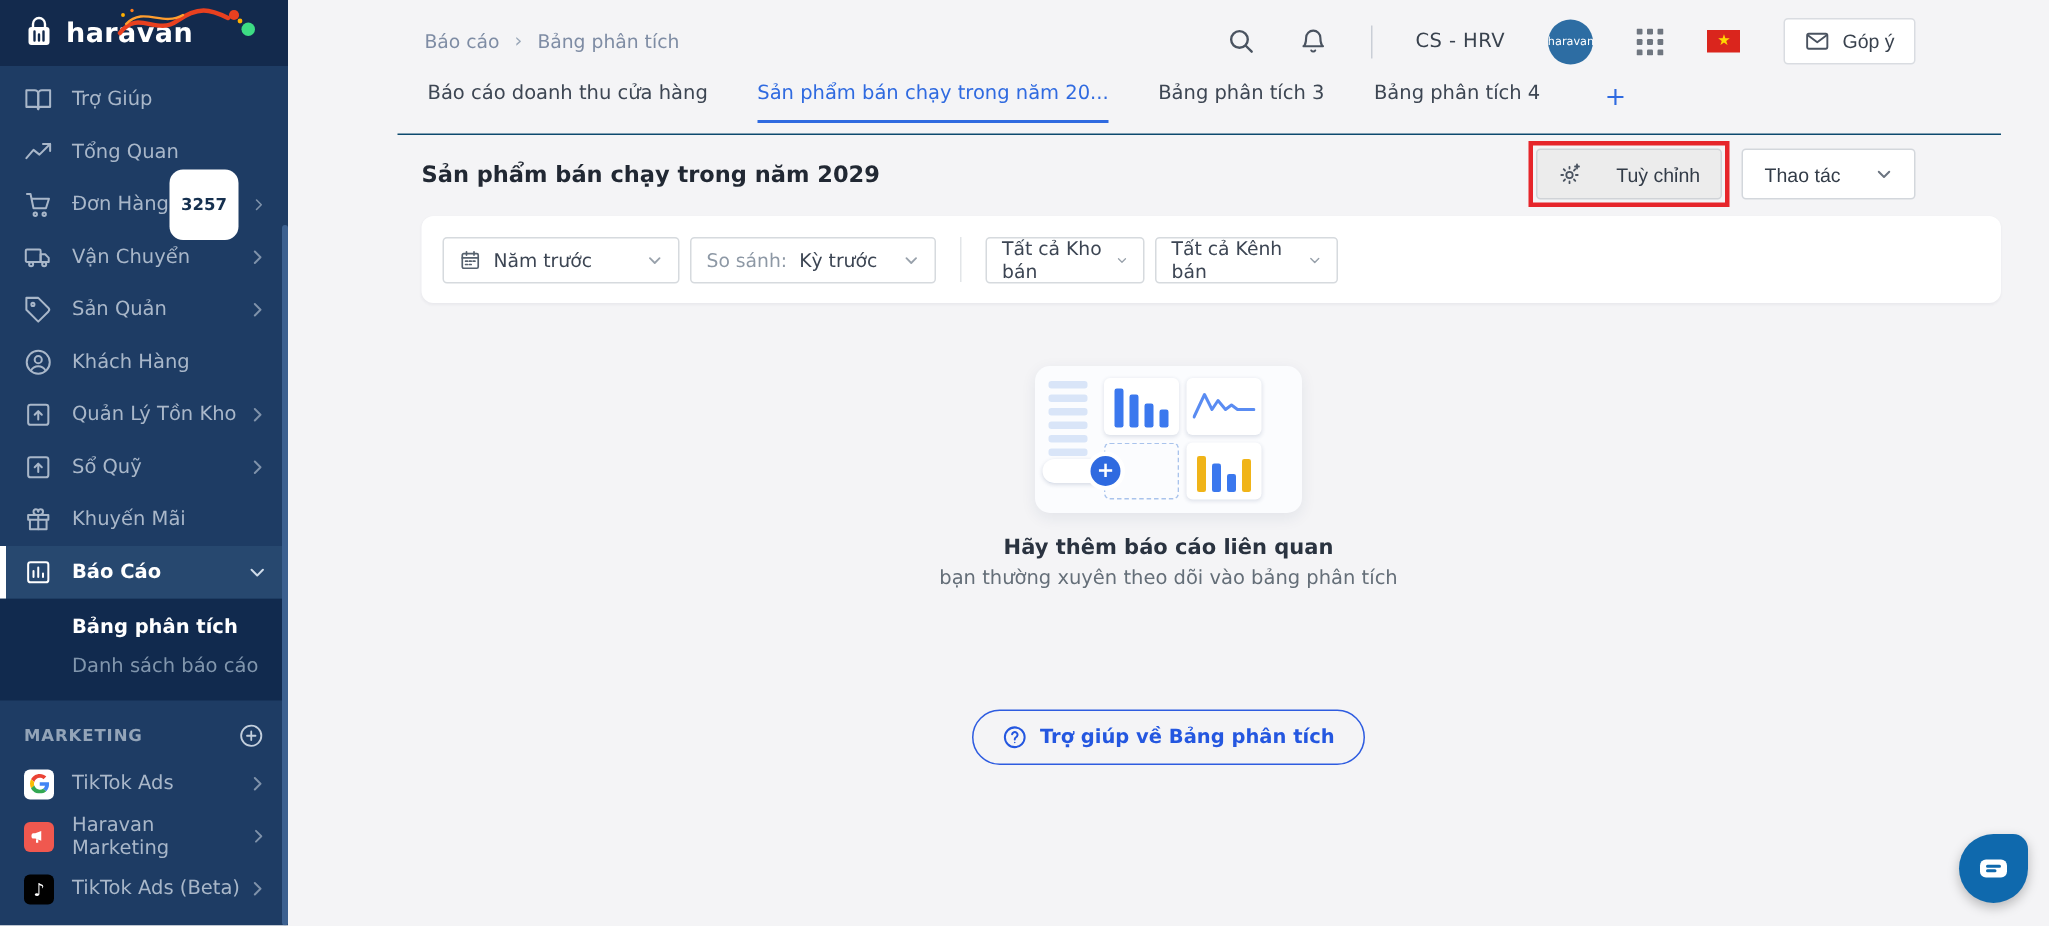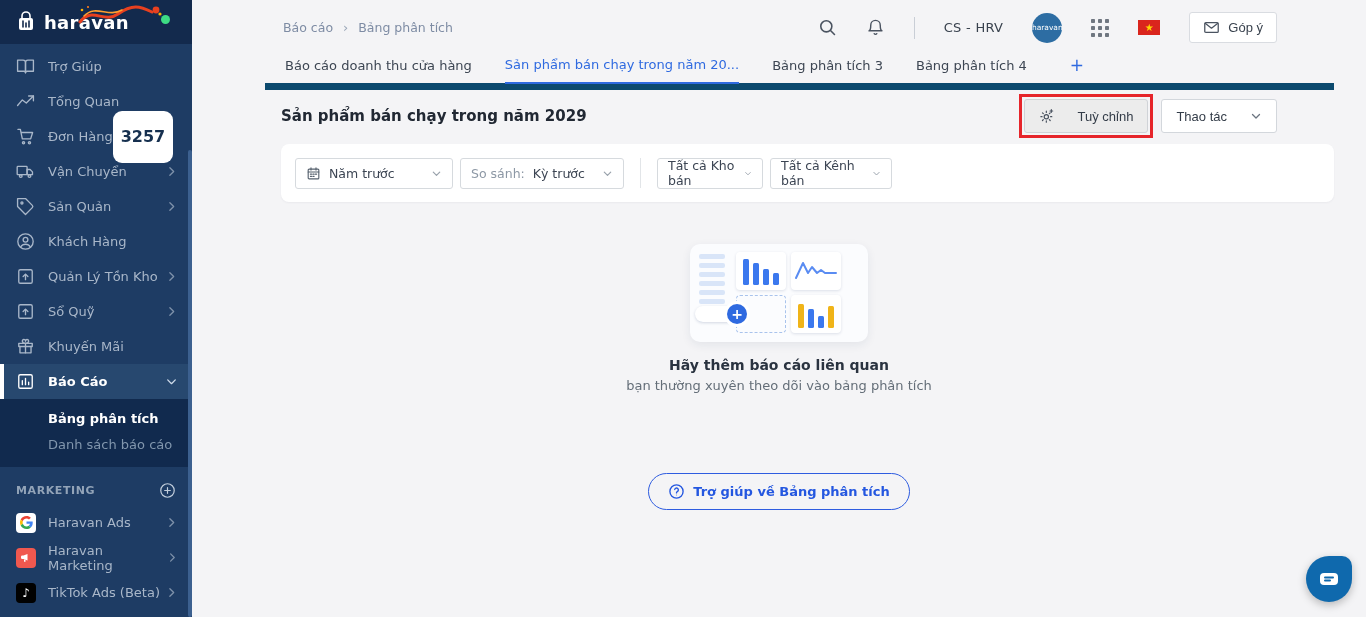--- a/index.html
+++ b/index.html
@@ -11,21 +11,21 @@
   .sidebar { position:relative; width:192px; height:617px; background:#1e3c64; flex:0 0 192px; overflow:hidden; }
   .logo-bar { height:44px; background:#132a4d; display:flex; align-items:center; padding:0 14px; position:relative; }
   .logo-text { color:#fff; font-size:18px; font-weight:700; letter-spacing:.3px; margin-left:6px; }
   .status-dot { width:9px; height:9px; border-radius:50%; background:#3ddc84; position:absolute; right:22px; top:15px; }
   .dragon { position:absolute; left:78px; top:2px; pointer-events:none; }
   .nav { padding-top:5px; }
   .nav-item { height:35px; display:flex; align-items:center; padding:0 14px 0 16px; color:#a9b7c9; cursor:pointer; position:relative; }
   .nav-item .ico { width:19px; height:19px; margin-right:13px; flex:0 0 19px; display:flex; align-items:center; }
   .nav-item .lbl { font-size:13px; white-space:nowrap; }
   .nav-item .chev { margin-left:auto; width:13px; height:13px; color:#7f92aa; }
-  .badge { margin-left:auto; margin-right:8px; background:#fff; color:#16304f; font-size:16px; font-weight:700; border-radius:9px; padding:18px 8px; line-height:1; }
+  .badge { margin-left:auto; margin-right:8px; background:#fff; color:#16304f; font-size:11px; font-weight:700; border-radius:9px; padding:18px 8px; line-height:1; }
   .badge + .chev { margin-left:0; }
   .nav-item.active { background:#27486f; color:#fff; font-weight:700; }
   .nav-item.active::before { content:""; position:absolute; left:0; top:0; bottom:0; width:4px; background:#fff; }
   .sub-panel { background:#112a4e; padding:6px 0 10px 0; }
   .sub-item { height:26px; display:flex; align-items:center; padding-left:48px; font-size:13px; color:#8196ad; cursor:pointer; }
   .sub-item.active { color:#fff; font-weight:700; }
   .mk-header { margin-top:8px; height:30px; display:flex; align-items:center; padding:0 16px; }
   .mk-title { color:#93a4b8; font-size:11px; font-weight:700; letter-spacing:.6px; }
   .mk-plus { margin-left:auto; width:17px; height:17px; color:#c2cedc; cursor:pointer; }
   .app-item { height:35px; display:flex; align-items:center; padding:0 14px 0 16px; color:#a9b7c9; cursor:pointer; }
@@ -45,21 +45,21 @@
   .topbar-right { margin-left:auto; display:flex; align-items:center; gap:29px; }
   .tb-ico { width:19px; height:19px; color:#4a5360; cursor:pointer; }
   .tb-divider { width:1px; height:22px; background:#c9ced6; }
   .account { font-size:13px; color:#39424e; font-weight:500; letter-spacing:.3px; cursor:pointer; }
   .avatar { width:30px; height:30px; border-radius:50%; background:#2d6da3; color:#fff; font-size:7.5px; display:flex; align-items:center; justify-content:center; cursor:pointer; }
   .grid-ico { width:18px; height:18px; color:#6f7680; cursor:pointer; }
   .flag { width:22px; height:15px; background:#da251d; display:flex; align-items:center; justify-content:center; color:#ffd600; font-size:10px; line-height:1; cursor:pointer; }
   .feedback-btn { height:31px; background:#fff; border:1px solid #d9dce1; border-radius:3px; display:flex; align-items:center; gap:8px; padding:0 13px; font-size:13px; color:#39424e; cursor:pointer; }
   .feedback-btn .tb-ico { width:17px; height:17px; }
 
-  .tabs-row { margin:0 32px 0 73px; border-bottom:7px solid #0c4a6e; padding-left:20px; display:flex; align-items:flex-end; gap:33px; height:35px; }
+  .tabs-row { margin:0 32px 0 73px; border-bottom:1px solid #0c4a6e; padding-left:20px; display:flex; align-items:flex-start; gap:33px; height:35px; }
   .tab { font-size:13px; color:#3d4653; padding-bottom:10px; cursor:pointer; white-space:nowrap; }
   .tab.active { color:#2f6ae0; font-weight:500; border-bottom:2px solid #2f6ae0; margin-bottom:-1px; }
   .tab-add { font-size:17px; color:#2f6ae0; padding-bottom:8px; cursor:pointer; margin-left:10px; }
 
   .title-row { height:52px; display:flex; align-items:center; padding:0 89px; }
   .page-title { font-size:15px; font-weight:700; color:#212833; }
   .title-actions { margin-left:auto; display:flex; align-items:center; gap:8px; }
   .red-box { border:3px solid #e6252b; padding:2px; display:inline-flex; }
   .btn { height:34px; background:#fff; border:1px solid #d3d7dc; border-radius:3px; display:flex; align-items:center; gap:23px; padding:0 14px; font-size:13px; color:#333c48; cursor:pointer; }
   .btn.gray { background:#ececec; border-color:#d0d3d7; }
@@ -232,21 +232,21 @@
 
       <div class="app-item">
         <span class="app-badge google">
           <svg width="13" height="13" viewBox="0 0 48 48">
               <path fill="#EA4335" d="M24 9.5c3.54 0 6.71 1.22 9.21 3.6l6.85-6.85C35.9 2.38 30.47 0 24 0 14.62 0 6.51 5.38 2.56 13.22l7.98 6.19C12.43 13.72 17.74 9.5 24 9.5z"></path>
               <path fill="#4285F4" d="M46.98 24.55c0-1.57-.15-3.09-.38-4.55H24v9.02h12.94c-.58 2.96-2.26 5.48-4.78 7.18l7.73 6c4.51-4.18 7.09-10.36 7.09-17.65z"></path>
               <path fill="#FBBC05" d="M10.53 28.59c-.48-1.45-.76-2.99-.76-4.59s.27-3.14.76-4.59l-7.98-6.19C.92 16.46 0 20.12 0 24c0 3.88.92 7.54 2.56 10.78l7.97-6.19z"></path>
               <path fill="#34A853" d="M24 48c6.48 0 11.93-2.13 15.89-5.81l-7.73-6c-2.15 1.45-4.92 2.3-8.16 2.3-6.26 0-11.57-4.22-13.47-9.91l-7.98 6.19C6.51 42.62 14.62 48 24 48z"></path>
             </svg>
         </span>
-        <span class="lbl">Haravan Ads</span>
+        <span class="lbl">TikTok Ads</span>
         <svg class="chev" viewBox="0 0 24 24" fill="none" stroke="currentColor" stroke-width="2.4" stroke-linecap="round" stroke-linejoin="round">
             <polyline points="9 5 16 12 9 19"></polyline>
           </svg>
       </div>
       <div class="app-item">
         <span class="app-badge hrvmk">
           <svg width="12" height="12" viewBox="0 0 24 24" fill="#fff">
               <path d="M15 4 7 7H4.5A2.5 2.5 0 0 0 2 9.5v2A2.5 2.5 0 0 0 4.5 14H7l8 3z"></path>
               <path d="M8 15h3v4.5H8z"></path>
             </svg>

